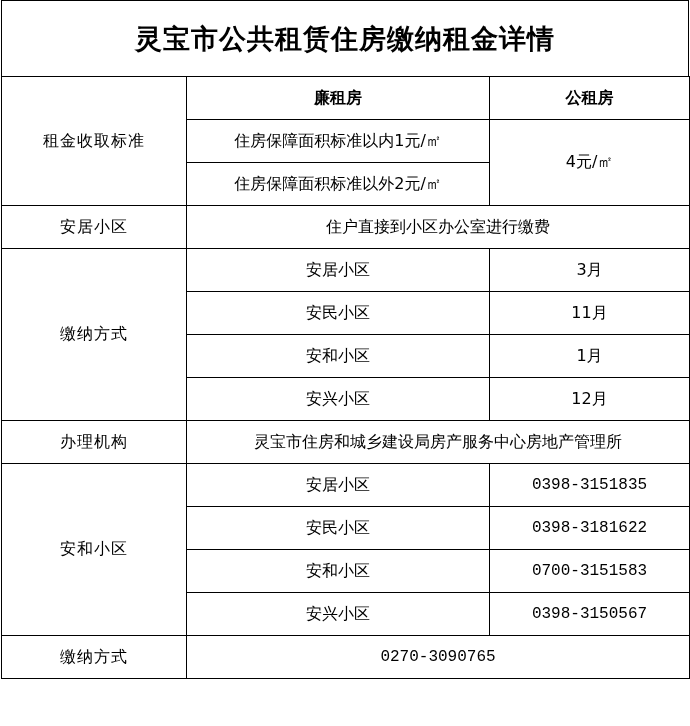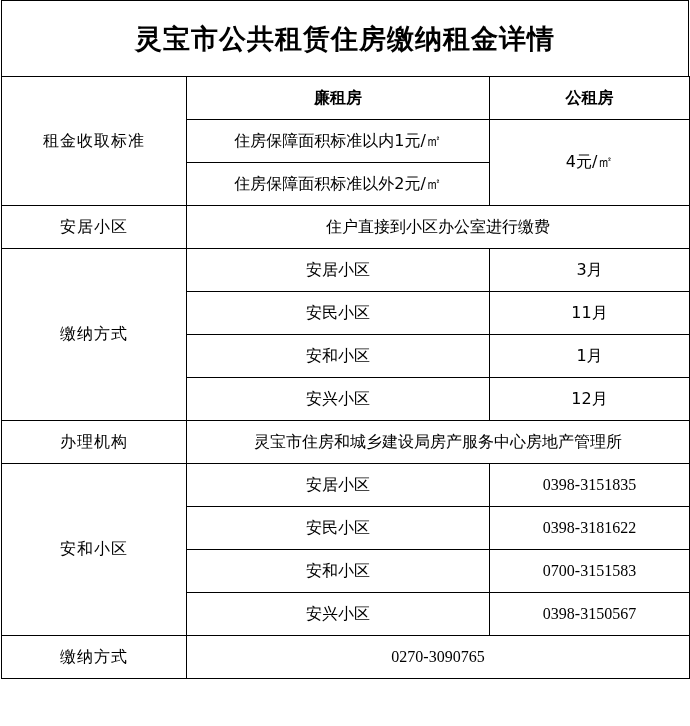--- a/index.html
+++ b/index.html
@@ -62,21 +62,21 @@
     border-radius: 6px;
   }
   td.small {
     font-size: 15px;
   }
   td.wide-text {
     font-size: 17px;
   }
   td.phone {
     font-size: 16px;
-    font-family: Liberation Serif, serif;
+    font-family: Liberation Mono, monospace;
   }
 </style>
 </head>
 <body>
 
 <div class="page">
 
   <div class="title-wrap">
     <div class="title">灵宝市公共租赁住房缴纳租金详情</div>
   </div>

